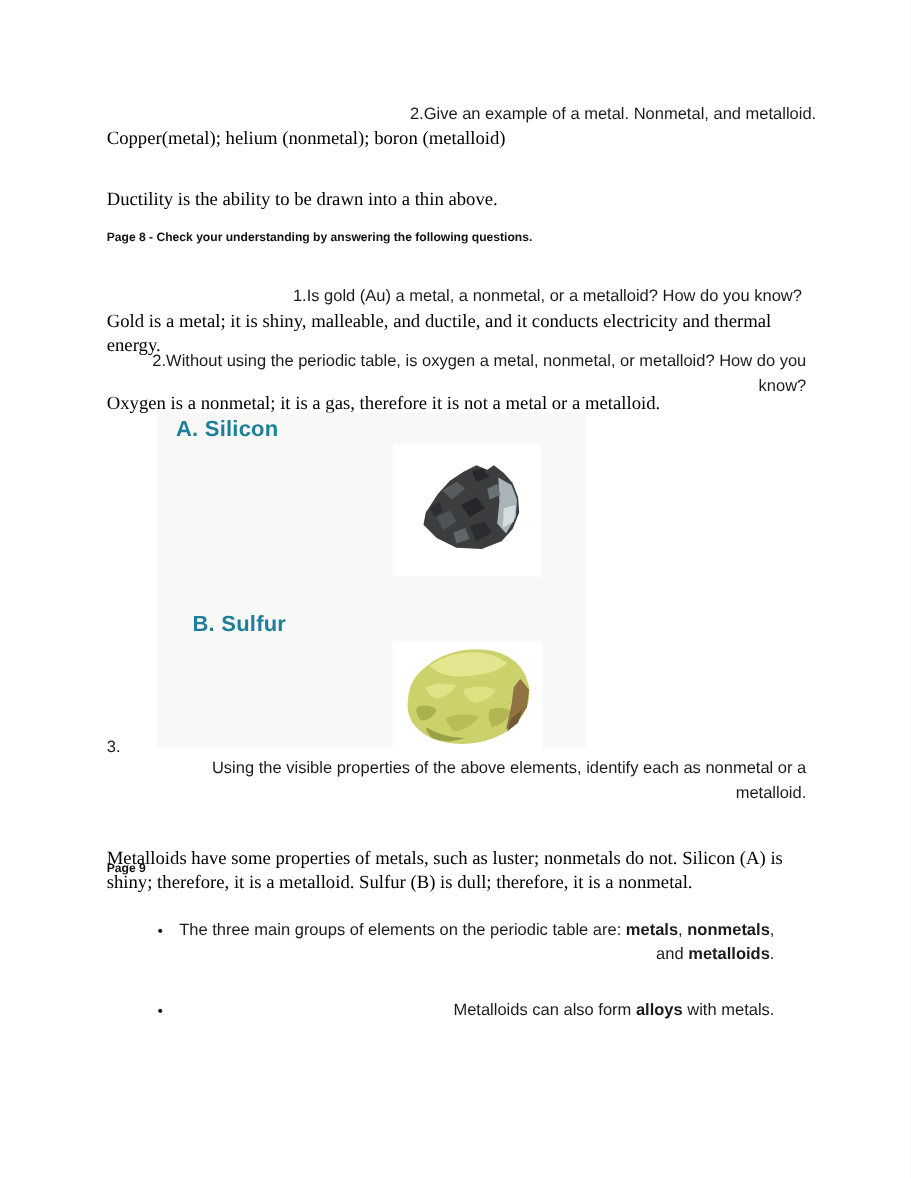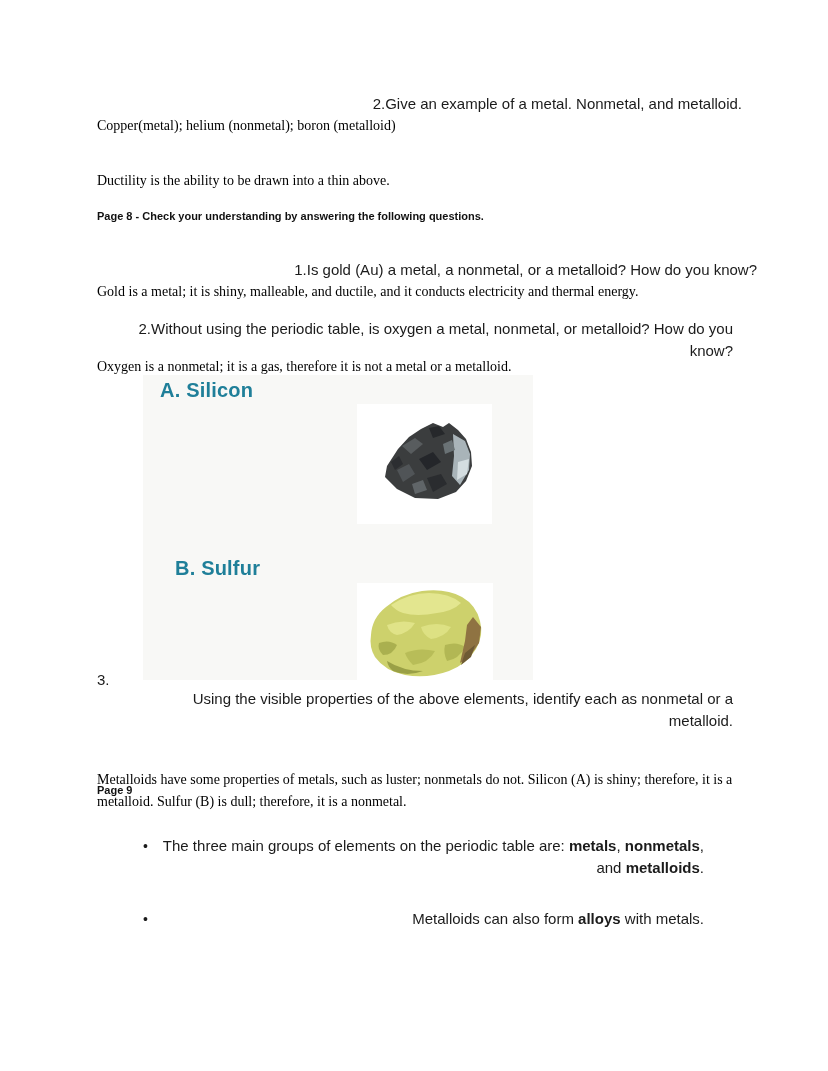--- a/index.html
+++ b/index.html
@@ -17,21 +17,21 @@
   .page {
     position:relative;
     width:828px; height:1071px;
     margin:0 auto;
     background:var(--page-background);
     color:var(--body-text);
     overflow:hidden;
   }
   .abs { position:absolute; }
   .sans { font-family:"Liberation Sans", sans-serif; font-size:15px; line-height:22px; color:#1b1b1b;text-align:right; }
-  .serif { font-family:"Liberation Serif", serif; font-size:14px; line-height:22px; color:#000000; }
+  .serif { font-family:"Liberation Serif", serif; font-size:17px; line-height:22px; color:#000000; }
   .heading { font-family:"Liberation Sans", sans-serif; font-weight:bold; font-size:11px; line-height:20px; color:#111; }
   .qnum { display:inline-block; vertical-align:top; }
   .qnum-w48 { width:48px; }
   .qnum-w28 { width:28px; }
   .bold { font-weight:bold; }
   .fig-panel {
     background:var(--figure-panel-background);
   }
   .fig-label {
     font-family:"Liberation Sans", sans-serif;
@@ -60,21 +60,21 @@
 
   <div class="abs sans" style="left:97px; top:93px; width:645px;">
     <span class="qnum qnum-w48">2.</span><span>Give an example of a metal. Nonmetal, and metalloid.</span>
   </div>
   <div class="abs serif" style="left:97px; top:115px; width:645px;">Copper(metal); helium (nonmetal); boron (metalloid)</div>
 
   <div class="abs serif" style="left:97px; top:170px; width:645px;">Ductility is the ability to be drawn into a thin above.</div>
 
   <div class="abs heading" style="left:97px; top:206px; width:660px;">Page 8 - Check your understanding by answering the following questions.</div>
 
-  <div class="abs sans" style="left:132px; top:259px; width:625px;">
+  <div class="abs sans" style="left:104px; top:259px; width:625px;">
     <span class="qnum qnum-w28">1.</span><span>Is gold (Au) a metal, a nonmetal, or a metalloid? How do you know?</span>
   </div>
   <div class="abs serif" style="left:97px; top:281px; width:645px;">Gold is a metal; it is shiny, malleable, and ductile, and it conducts electricity and thermal energy.</div>
 
   <div class="abs sans" style="left:97px; top:318px; width:636px;">
     <span class="qnum qnum-w48">2.</span><span>Without using the periodic table, is oxygen a metal, nonmetal, or metalloid? How do you know?</span>
   </div>
   <div class="abs serif" style="left:97px; top:356px; width:645px;">Oxygen is a nonmetal; it is a gas, therefore it is not a metal or a metalloid.</div>
 
   <div class="abs fig-panel" style="left:143px; top:375px; width:390px; height:305px;">

